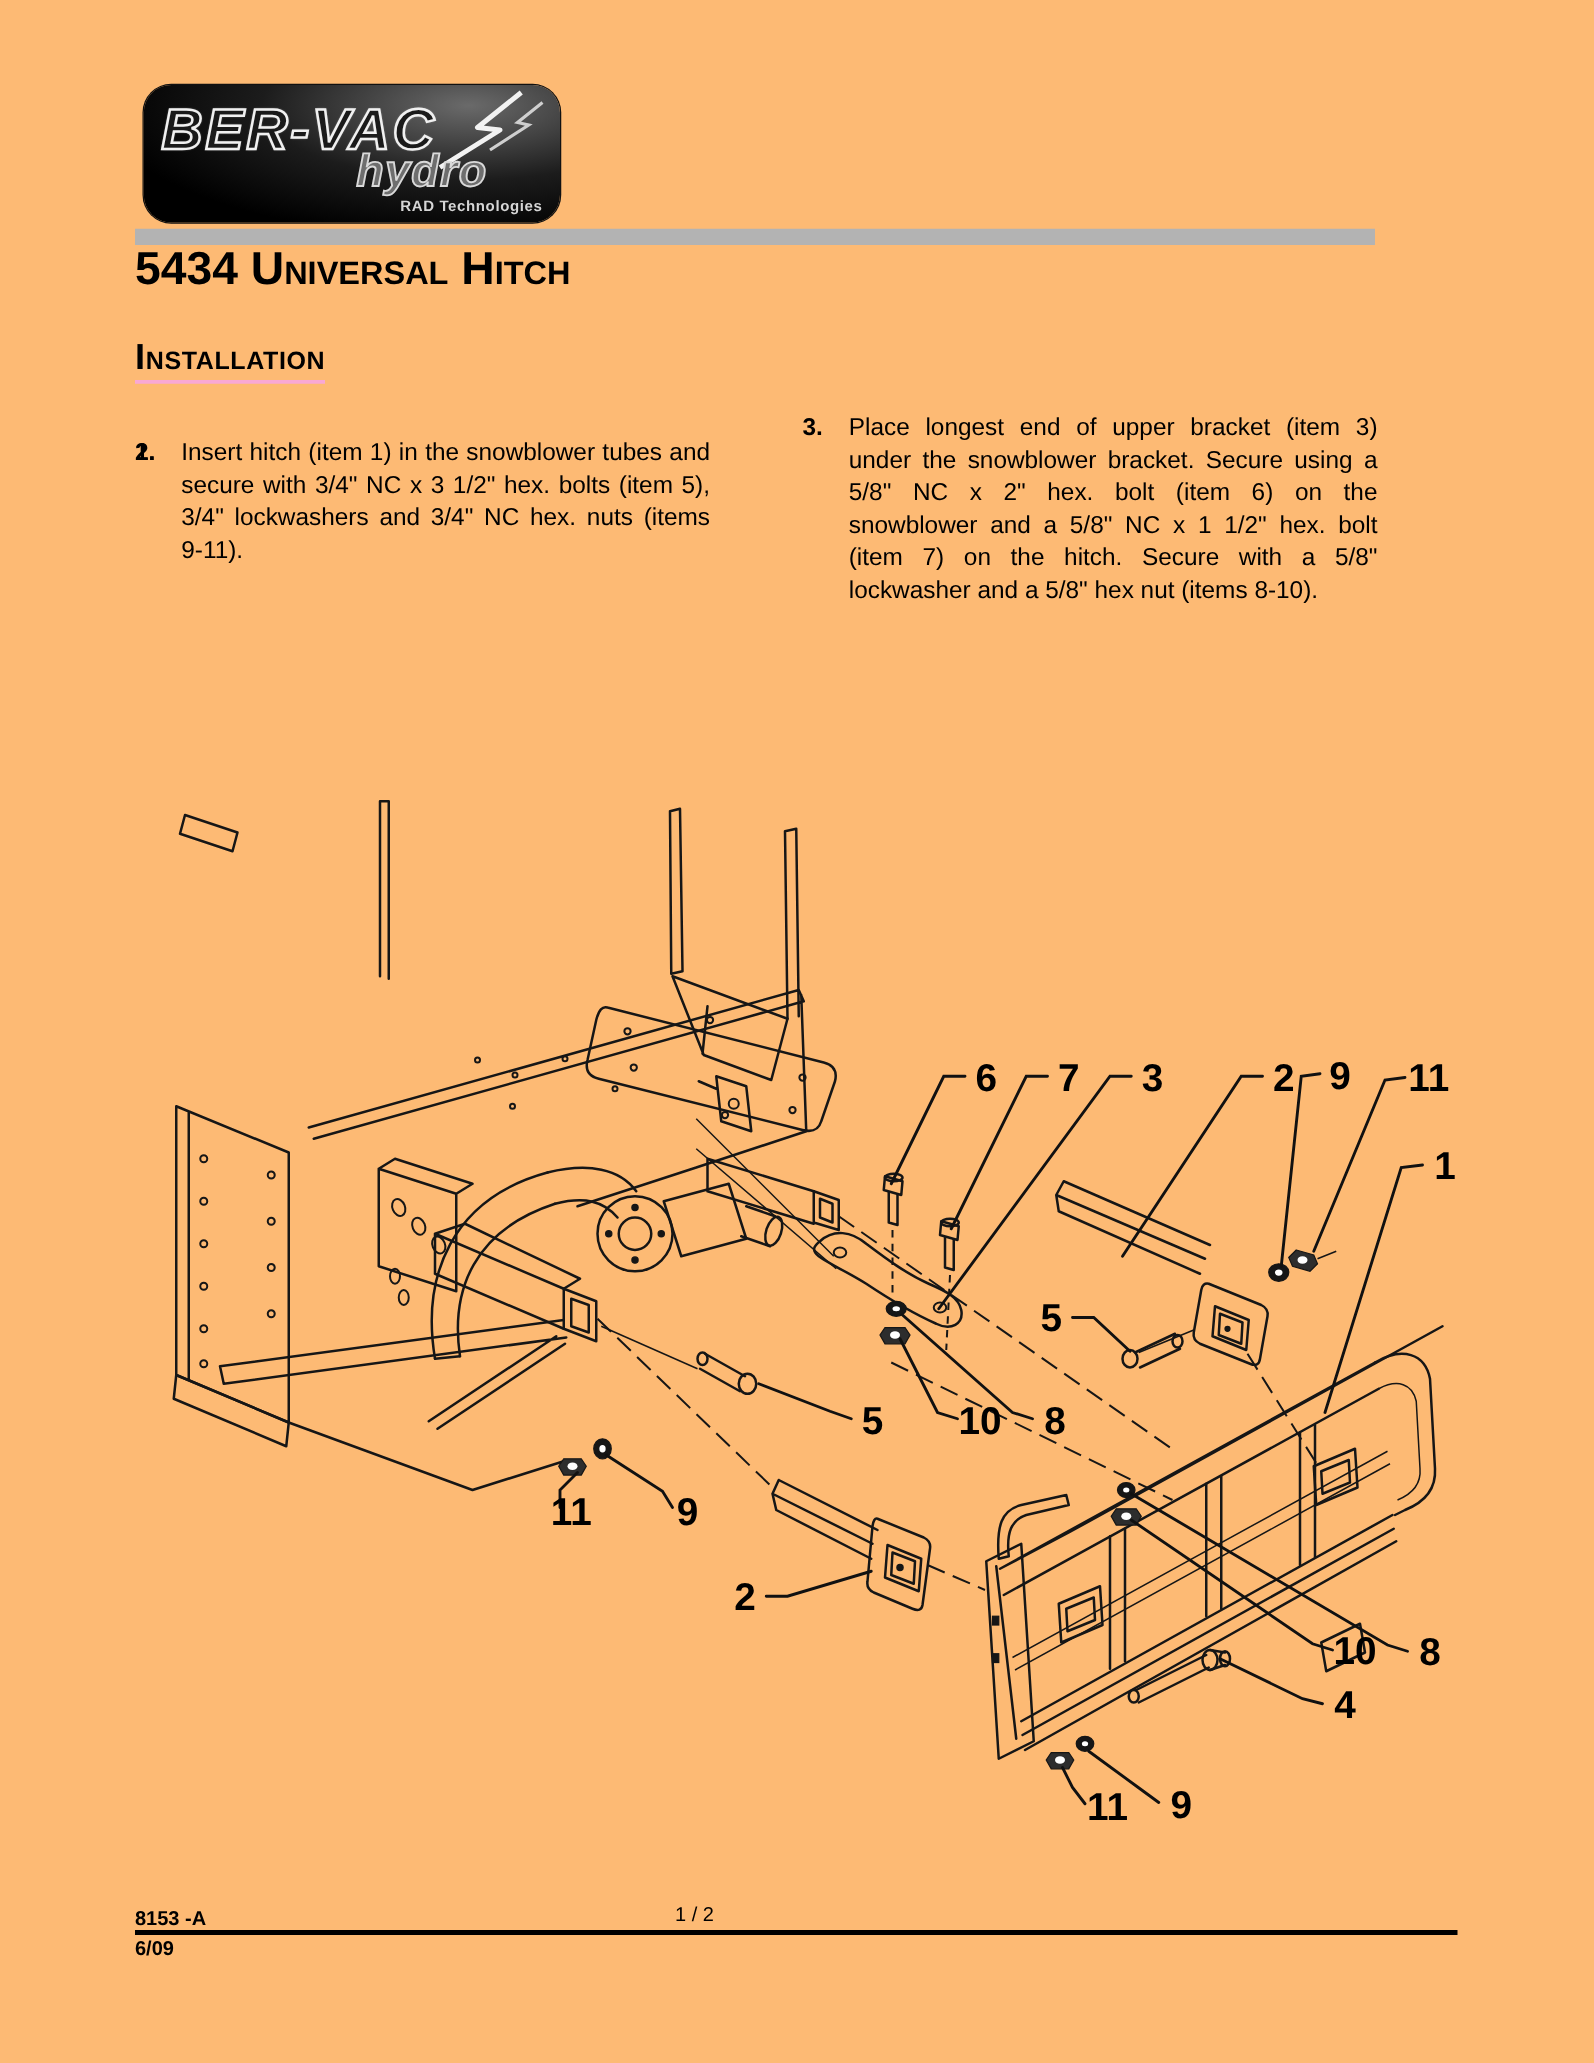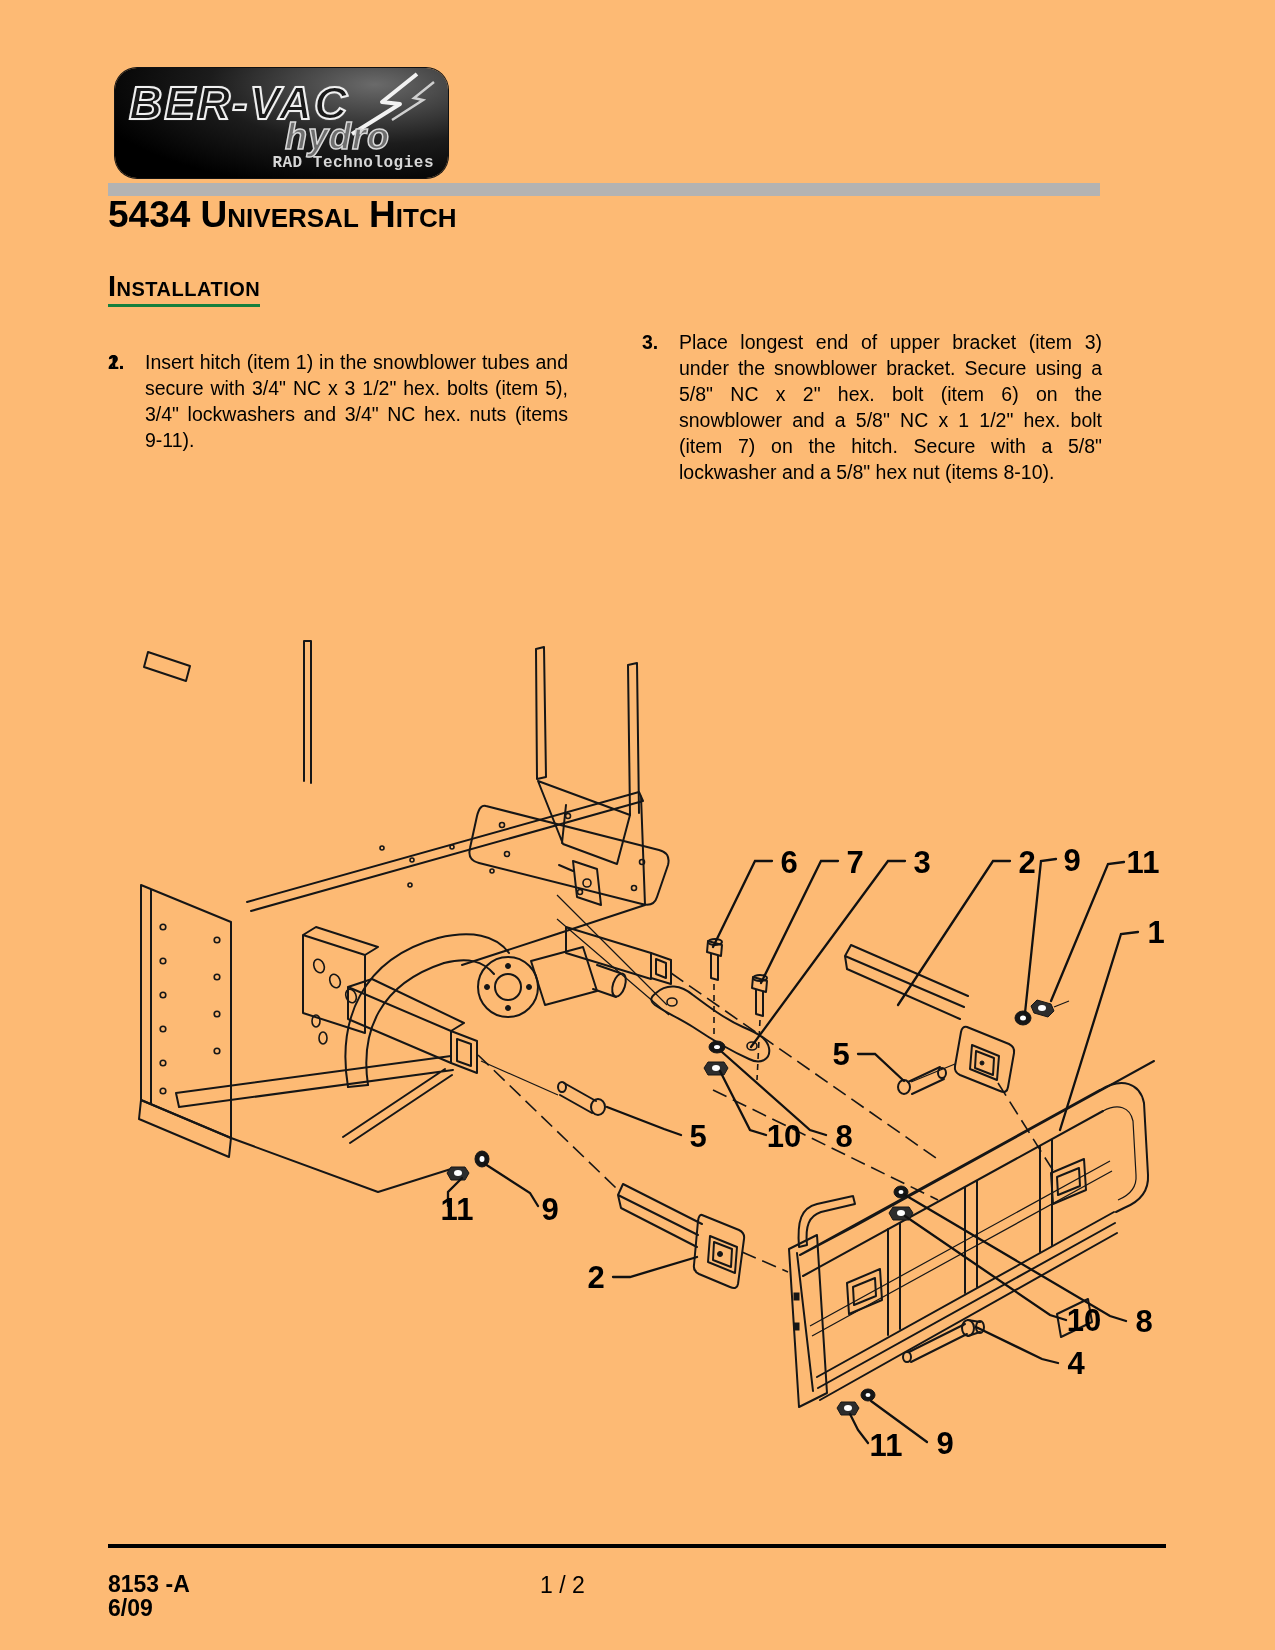--- a/index.html
+++ b/index.html
@@ -8,35 +8,35 @@
 
   
   .logo{position:absolute;left:115px;top:68px;width:333px;height:110px;border-radius:22px;
         background:radial-gradient(ellipse at 78% 15%, #6a6a6a 0%, #1c1c1c 45%, #000 80%);
         overflow:hidden;box-shadow:0 0 0 1px #111;}
   .logo .brand{position:absolute;left:14px;top:8px;font-size:46px;font-weight:bold;font-style:italic;
         letter-spacing:2px;color:#1a1a1a;-webkit-text-stroke:2px #f0f0f0;
         text-shadow:0 0 2px #fff;}
   .logo .sub{position:absolute;right:58px;top:48px;font-size:36px;font-weight:bold;font-style:italic;
         color:#6e6e6e;-webkit-text-stroke:1.5px #d9d9d9;letter-spacing:1px;}
-  .logo .byline{position:absolute;right:14px;bottom:6px;font-family:Liberation Mono, monospace;
-        font-weight:bold;font-size:16px;color:#d6d6d6;letter-spacing:.5px;}
+  .logo .byline{position:absolute;right:14px;bottom:6px;font-family:Liberation Sans, sans-serif;
+        font-weight:bold;font-size:12px;color:#d6d6d6;letter-spacing:.5px;}
   .logo svg.flash{position:absolute;right:6px;top:4px;}
 
   
   .gray-bar{position:absolute;left:108px;top:183px;width:992px;height:13px;background:#b3b3b3;}
   .title-row{position:absolute;left:108px;top:194px;width:1056px;display:flex;
              justify-content:space-between;align-items:baseline;}
   
   .title-left,.title-right{font-size:37px;font-weight:bold;font-variant:small-caps;}
 
   
   .install{position:absolute;left:108px;top:270px;width:1058px;}
   .install h2{margin:0 12px 22px 0;font-size:29px;font-weight:bold;font-variant:small-caps;
-              display:inline-block;border-bottom:3px solid #15803d;padding-bottom:1px;letter-spacing:.5px;}
+              display:inline-block;border-bottom:3px solid #f9a8d4;padding-bottom:1px;letter-spacing:.5px;}
   .cols{display:flex;gap:74px;}
   .col{width:460px;}
   ol.steps{list-style:none;margin:0;padding:0;}
   ol.steps li{position:relative;padding-left:37px;margin:0 0 20px 0;
               font-size:19.5px;line-height:26px;text-align:justify;}
   ol.steps .num{position:absolute;left:0;top:0;font-weight:bold;}
 
   
   .diagram{position:absolute;left:110px;top:635px;width:1060px;height:830px;margin:0;}
   .diagram svg{display:block;width:100%;height:100%;}
@@ -47,21 +47,21 @@
   .dark{fill:#161616;stroke:#161616;stroke-width:1;}
   .nutf{fill:#2d2d2d;stroke:#161616;stroke-width:1;}
   .holef{fill:#fff;stroke:none;}
   .hole{fill:none;stroke:#161616;stroke-width:1.6;}
   .leader{fill:none;stroke:#111;stroke-width:2.3;stroke-linecap:round;}
   .callout{font-family:"Liberation Sans",sans-serif;font-size:31px;font-weight:bold;fill:#000;
            text-anchor:middle;}
 
   
   .footer-line{position:absolute;left:108px;top:1544px;width:1058px;height:4px;background:#000;}
-  .footer-row{position:absolute;left:108px;top:1572px;width:1058px;font-size:23px;}
+  .footer-row{position:absolute;left:108px;top:1524px;width:1058px;font-size:16px;}
   .footer-left div{font-weight:bold;line-height:24px;}
   .page-number{position:absolute;left:432px;top:0;font-weight:normal;text-align:right;}
 </style>
 </head>
 <body>
 
 <div class="page">
 
   <div class="logo">
     <svg class="flash" width="120" height="70" viewBox="0 0 120 70">

